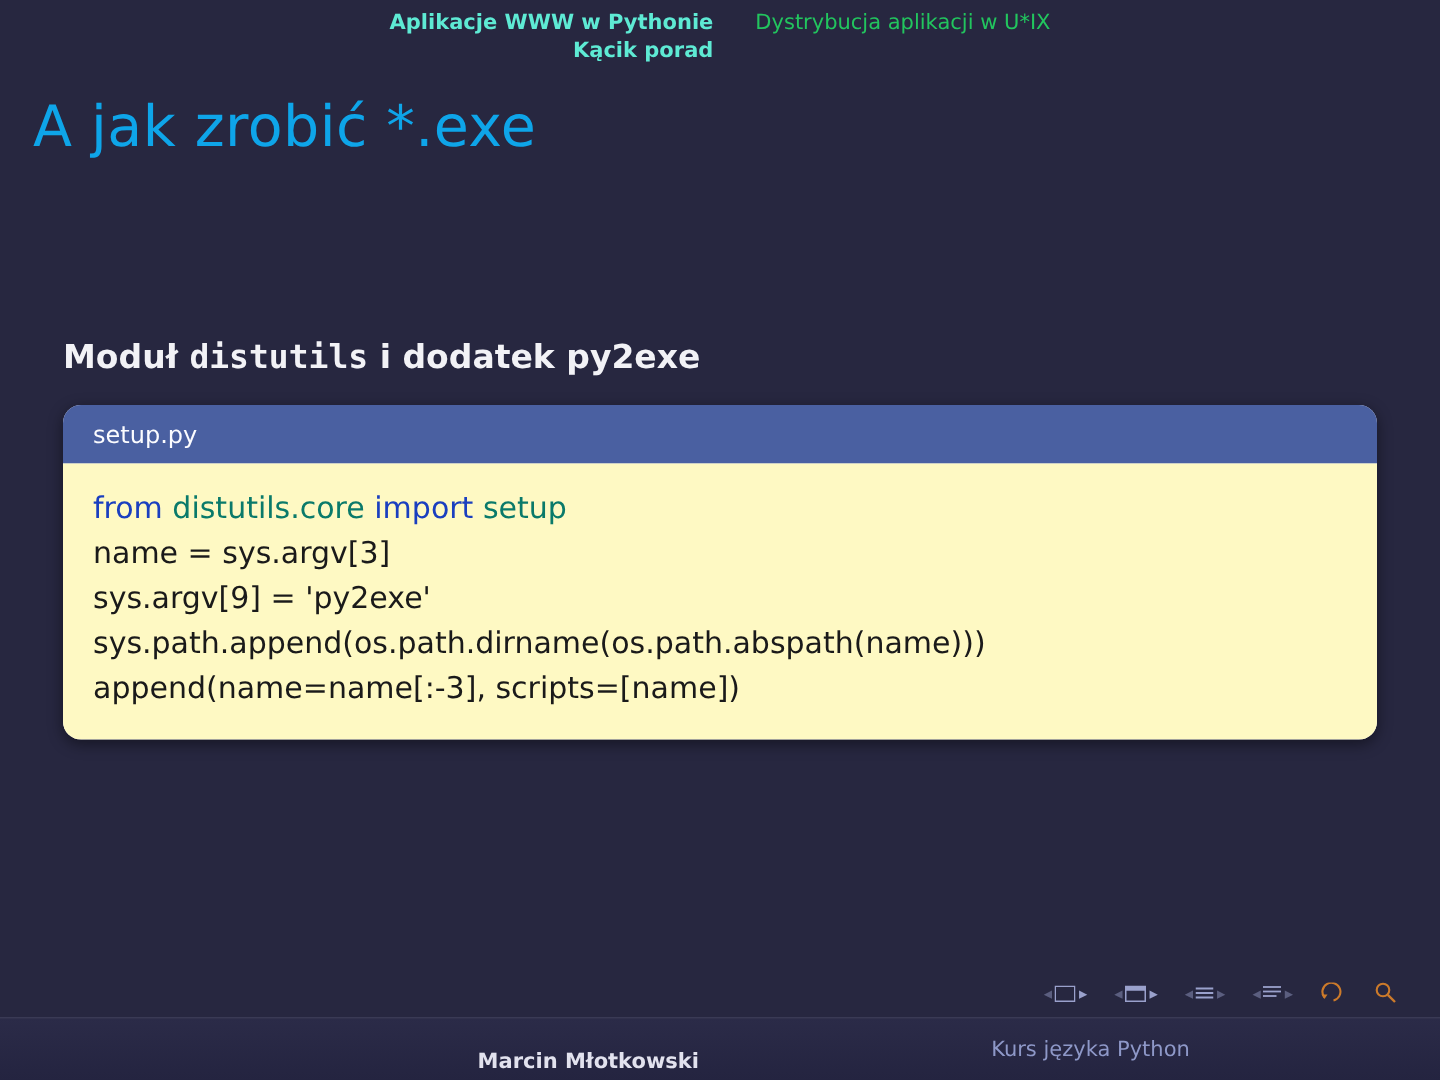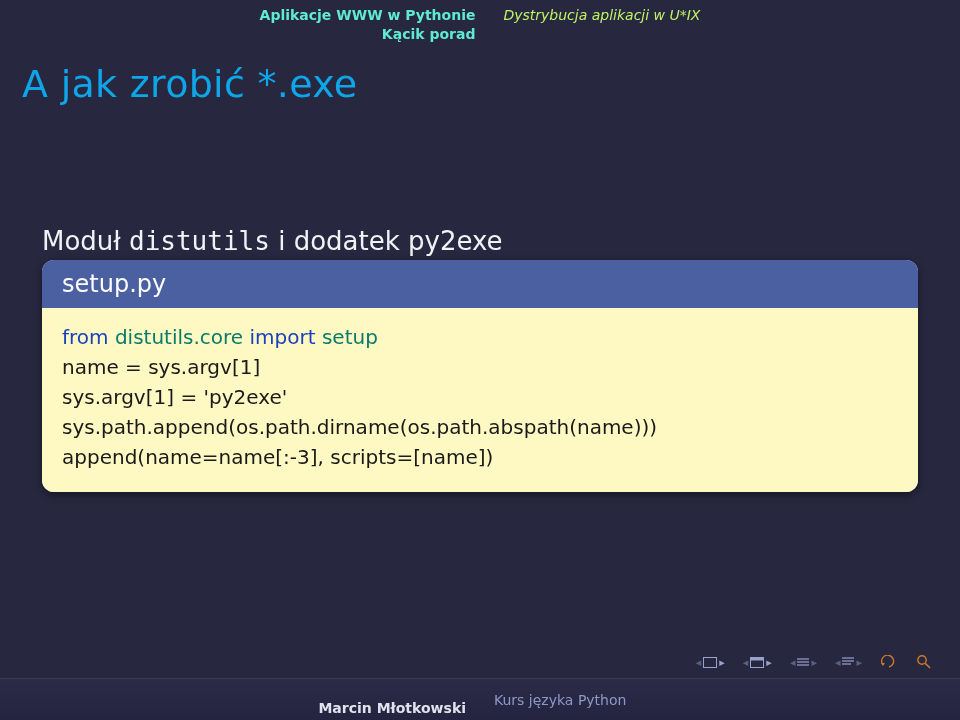--- a/index.html
+++ b/index.html
@@ -20,50 +20,49 @@
     line-height: 1.35;
   }
   .nav-left {
     text-align: right;
     padding-right: 14px;
     color: #5eead4;
   }
   .nav-left div { font-weight: 600; }
   .nav-right {
     padding-left: 14px;
-    color: #bef264;
-    font-style: italic;
+    color: #22c55e;
   }
   .slide-title {
     font-size: 38px;
     font-weight: 400;
     color: #0ea5e9;
     padding: 18px 0 0 22px;
     letter-spacing: 0.3px;
   }
   .content {
     padding: 120px 42px 0 42px;
   }
   .intro {
-    font-size: 26px;
-    font-weight: 400;
+    font-size: 22px;
+    font-weight: 700;
     color: #f2f2f6;
-    margin-bottom: 4px;
+    margin-bottom: 19px;
   }
   .intro .kw { font-family: "DejaVu Sans Mono","Consolas",monospace; }
   .block {
     border-radius: 12px;
     overflow: hidden;
     box-shadow: 0 3px 10px rgba(0,0,0,0.45);
     background: #ecedf4;
   }
   .block-title {
     background: #4a60a1;
     color: #fcfcff;
-    font-size: 24px;
+    font-size: 16px;
     padding: 10px 20px 10px 20px;
   }
   .block-body {
     background: #fef9c3;
     color: #1a1a1a;
     font-size: 20px;
     padding: 14px 20px 20px 20px;
     line-height: 1.5;
   }
   .block-body .kwblue { color: #1a3fbf; }
@@ -85,20 +84,21 @@
     text-align: right;
     padding-right: 14px;
     font-weight: 600;
     color: #e2e2ee;
     margin-top: 16px;
   }
   .footer-title {
     flex: 0 0 50%;
     padding-left: 14px;
     color: #8e98c8;
+    text-align: center;
   }
   .nav-icons {
     position: absolute;
     right: 28px;
     bottom: 50px;
     display: flex;
     align-items: center;
     gap: 18px;
     color: #9aa1cc;
     font-size: 14px;
@@ -127,22 +127,22 @@
   <p class="intro">
     <span>Moduł </span><span class="kw">distutils</span><span> i dodatek py2exe</span>
   </p>
 
   <div class="block">
     <div class="block-title">setup.py</div>
     <div class="block-body">
       <div>
         <span class="kwblue">from </span><span class="kwteal">distutils.core </span><span class="kwblue">import </span><span class="kwteal">setup</span>
       </div>
-      <div>name = sys.argv[1]</div>
-      <div>sys.argv[1] = 'py2exe'</div>
+      <div>name = sys.argv[3]</div>
+      <div>sys.argv[9] = 'py2exe'</div>
       <div>sys.path.append(os.path.dirname(os.path.abspath(name)))</div>
       <div>append(name=name[:-3], scripts=[name])</div>
     </div>
   </div>
 </div>
 
 <div class="nav-icons">
   <span class="grp">
     <span class="tri dim">◂</span>
     <svg width="14" height="11">

